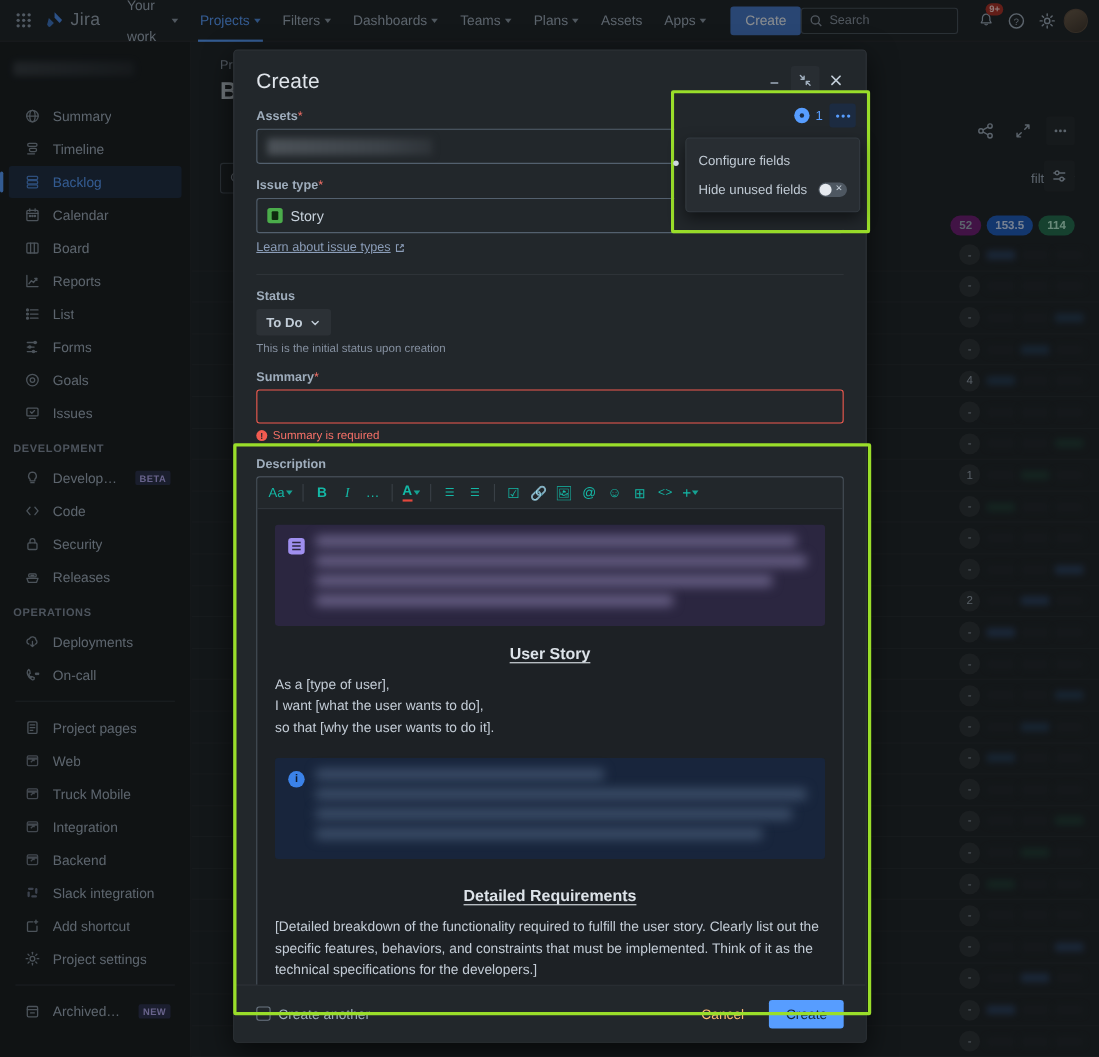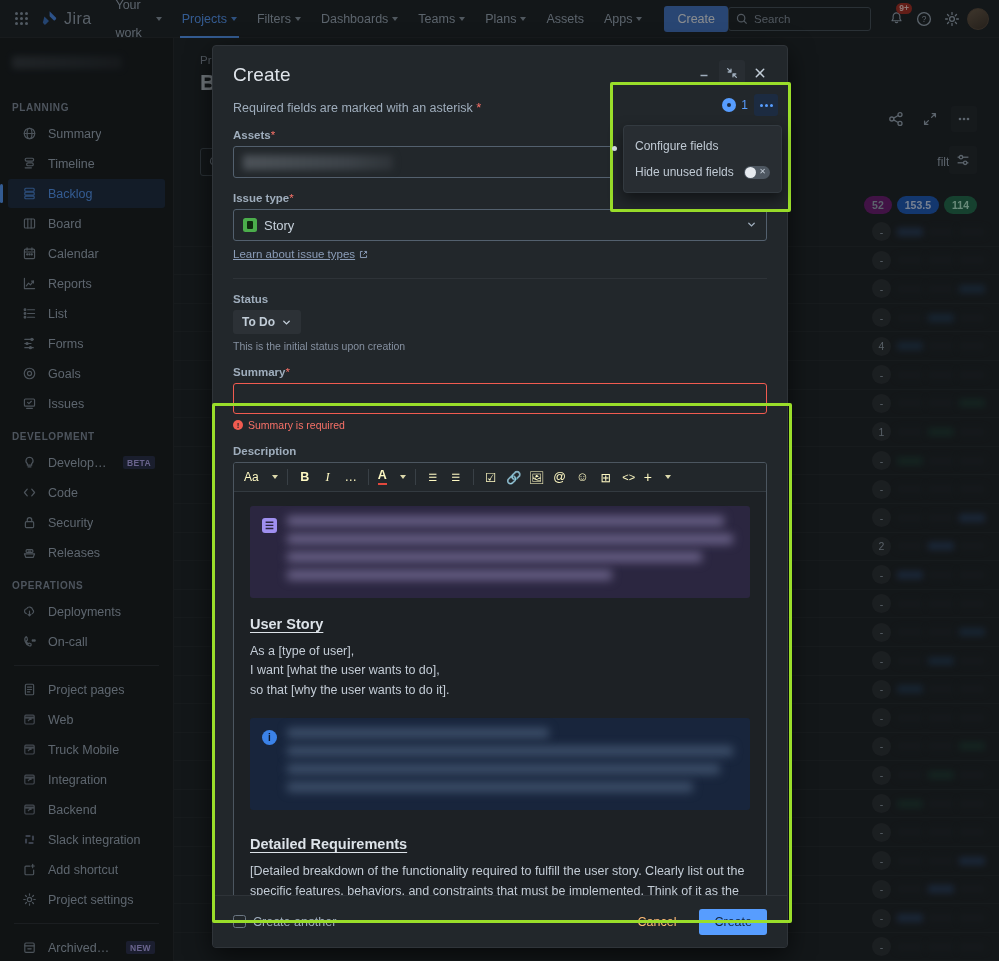--- a/index.html
+++ b/index.html
@@ -181,39 +181,39 @@
 
   
   .editor-wrap { padding: 14px 20px 0 20px; }
   .editor {
     border: 1px solid #4c5660; border-radius: 3px; background: #22272b; overflow: hidden;
   }
   .ed-toolbar {
     height: 29px; border-bottom: 1px solid #333a40; display: flex; align-items: center;
     padding: 0 7px; gap: 1px; background: #22272b;
   }
-  .tb-btn { height: 22px; min-width: 22px; padding: 0 3px; border-radius: 3px; color: #fef9c3;
-    display: flex; align-items: center; justify-content: center; gap: 12px; cursor: pointer; font-size: 12.5px; }
+  .tb-btn { height: 22px; min-width: 22px; padding: 0 3px; border-radius: 3px; color: #14b8a6;
+    display: flex; align-items: center; justify-content: center; gap: 0; cursor: pointer; font-size: 12.5px; }
   .tb-sep { width: 1px; height: 16px; background: #394046; margin: 0 5px; }
   .ed-body { min-height: 440px; background: #1d2125; padding: 14px 16px 18px 16px; }
   .panel {
     border-radius: 3px; padding: 10px 12px; display: flex; gap: 10px; margin-bottom: 18px; min-height: 86px;
   }
   .panel.purple { background: #2b2640; }
   .panel.blue { background: #18253c; }
   .panel-ico { width: 15px; height: 15px; border-radius: 3px; flex: 0 0 15px;
     display: flex; align-items: center; justify-content: center; font-size: 10px; font-weight: 700; margin-top: 2px; }
   .panel.purple .panel-ico { background: #9f8fef; color: #2b2640; }
   .panel.blue .panel-ico { background: #3b82e8; color: #0d1a2e; border-radius: 50%; }
   .panel-blur { flex: 1; position: relative; }
   .panel-blur i { display: block; border-radius: 3px; filter: blur(5px); margin-bottom: 8px; }
   .panel.purple .panel-blur i { background: #6a6288; }
   .panel.blue .panel-blur i { background: #3e506b; }
   .ed-h { font-size: 14.5px; font-weight: 700; color: #dde3e9; text-decoration: underline;
-    text-underline-offset: 3px; margin: 6px 0 10px 0; }
+    text-underline-offset: 3px; margin: 6px 0 10px 0; text-align: center; }
   .ed-p { font-size: 12.5px; line-height: 1.55; color: #c3ccd6; }
 
   .m-foot {
     flex: 0 0 auto; height: 52px; border-top: 1px solid #2e3338; background: #22272b;
     display: flex; align-items: center; padding: 0 20px; gap: 12px;
   }
   .cbrow { display: flex; align-items: center; gap: 7px; font-size: 12.5px; color: #9fadbc; cursor: pointer; }
   .cbox { width: 13px; height: 13px; border: 1.5px solid #6b7682; border-radius: 2.5px; }
   .btn-ghost { margin-left: auto; font-size: 12.5px; color: #fdba74; padding: 6px 11px;
     border-radius: 3px; cursor: pointer; }
@@ -359,21 +359,20 @@
       </div>
       <div class="avatar"></div>
     </div>
   </div>
 
   <div class="sidebar">
     <div class="sb-header">
       <div class="blurname"></div>
     </div>
     <div id="sb-sections">
-        <div class="sb-section">PLANNING</div>
         <div class="sb-item">
           <span class="sb-ico">
             <svg width="15" height="15" viewBox="0 0 16 16" fill="none" stroke="#9fadbc" stroke-width="1.25" stroke-linecap="round" stroke-linejoin="round">
               <circle cx="8" cy="8" r="5.6"></circle>
               <ellipse cx="8" cy="8" rx="2.6" ry="5.6"></ellipse>
               <line x1="2.4" y1="8" x2="13.6" y2="8"></line>
             </svg>
           </span>
           <span class="sb-label">Summary</span>
         </div>
@@ -389,44 +388,44 @@
         </div>
         <div class="sb-item active">
           <span class="sb-ico">
             <svg width="15" height="15" viewBox="0 0 16 16" fill="none" stroke="#579dff" stroke-width="1.25" stroke-linejoin="round">
               <rect x="3" y="2.4" width="10" height="3.2" rx="1"></rect>
               <rect x="3" y="6.6" width="10" height="3.2" rx="1"></rect>
               <rect x="3" y="10.8" width="10" height="2.8" rx="1"></rect>
             </svg>
           </span>
           <span class="sb-label">Backlog</span>
-        </div>
-        <div class="sb-item">
-          <span class="sb-ico">
-            <svg width="15" height="15" viewBox="0 0 16 16" fill="none" stroke="#9fadbc" stroke-width="1.25" stroke-linecap="round" stroke-linejoin="round">
-              <rect x="2.6" y="3.2" width="10.8" height="9.6" rx="1"></rect>
-              <line x1="6.2" y1="3.2" x2="6.2" y2="12.8"></line>
-              <line x1="9.8" y1="3.2" x2="9.8" y2="12.8"></line>
-            </svg>
-          </span>
-          <span class="sb-label">Board</span>
         </div>
         <div class="sb-item">
           <span class="sb-ico">
             <svg width="15" height="15" viewBox="0 0 16 16" fill="none" stroke="#9fadbc" stroke-width="1.25" stroke-linecap="round" stroke-linejoin="round">
               <rect x="2.6" y="3.4" width="10.8" height="10" rx="1.2"></rect>
               <line x1="2.6" y1="6.4" x2="13.4" y2="6.4"></line>
               <line x1="5.4" y1="2" x2="5.4" y2="4.4"></line>
               <line x1="10.6" y1="2" x2="10.6" y2="4.4"></line>
               <circle cx="5.6" cy="9" r=".6" fill="#9fadbc"></circle>
               <circle cx="8" cy="9" r=".6" fill="#9fadbc"></circle>
               <circle cx="10.4" cy="9" r=".6" fill="#9fadbc"></circle>
             </svg>
           </span>
           <span class="sb-label">Calendar</span>
+        </div>
+        <div class="sb-item">
+          <span class="sb-ico">
+            <svg width="15" height="15" viewBox="0 0 16 16" fill="none" stroke="#9fadbc" stroke-width="1.25" stroke-linecap="round" stroke-linejoin="round">
+              <rect x="2.6" y="3.2" width="10.8" height="9.6" rx="1"></rect>
+              <line x1="6.2" y1="3.2" x2="6.2" y2="12.8"></line>
+              <line x1="9.8" y1="3.2" x2="9.8" y2="12.8"></line>
+            </svg>
+          </span>
+          <span class="sb-label">Board</span>
         </div>
         <div class="sb-item">
           <span class="sb-ico">
             <svg width="15" height="15" viewBox="0 0 16 16" fill="none" stroke="#9fadbc" stroke-width="1.25" stroke-linecap="round" stroke-linejoin="round">
               <path d="M2.6 2.6v10.8h10.8"></path>
               <path d="M4.6 10.6 7 7.6l2 1.8 3.2-4"></path>
               <path d="M12.2 5.4h-2m2 0v2"></path>
             </svg>
           </span>
           <span class="sb-label">Reports</span>
@@ -931,24 +930,20 @@
         </div>
         <div class="m-wbtn">
           <svg width="14" height="14" viewBox="0 0 14 14" stroke="#c2cdd8" stroke-width="1.5" stroke-linecap="round">
             <line x1="3.3" y1="3.3" x2="10.7" y2="10.7"></line>
               <line x1="10.7" y1="3.3" x2="3.3" y2="10.7"></line>
           </svg>
         </div>
       </div>
     </div>
 
-    <div class="m-req">
-      <span>Required fields are marked with an asterisk</span>
-      <span class="ast">*</span>
-    </div>
 
     <div class="m-body">
 
       <div class="fld">
         <div class="fld-label">
           <span>Assets</span><span class="ast">*</span>
         </div>
         <div class="select">
           <div class="blurval"></div>
           <div class="divline"></div>

